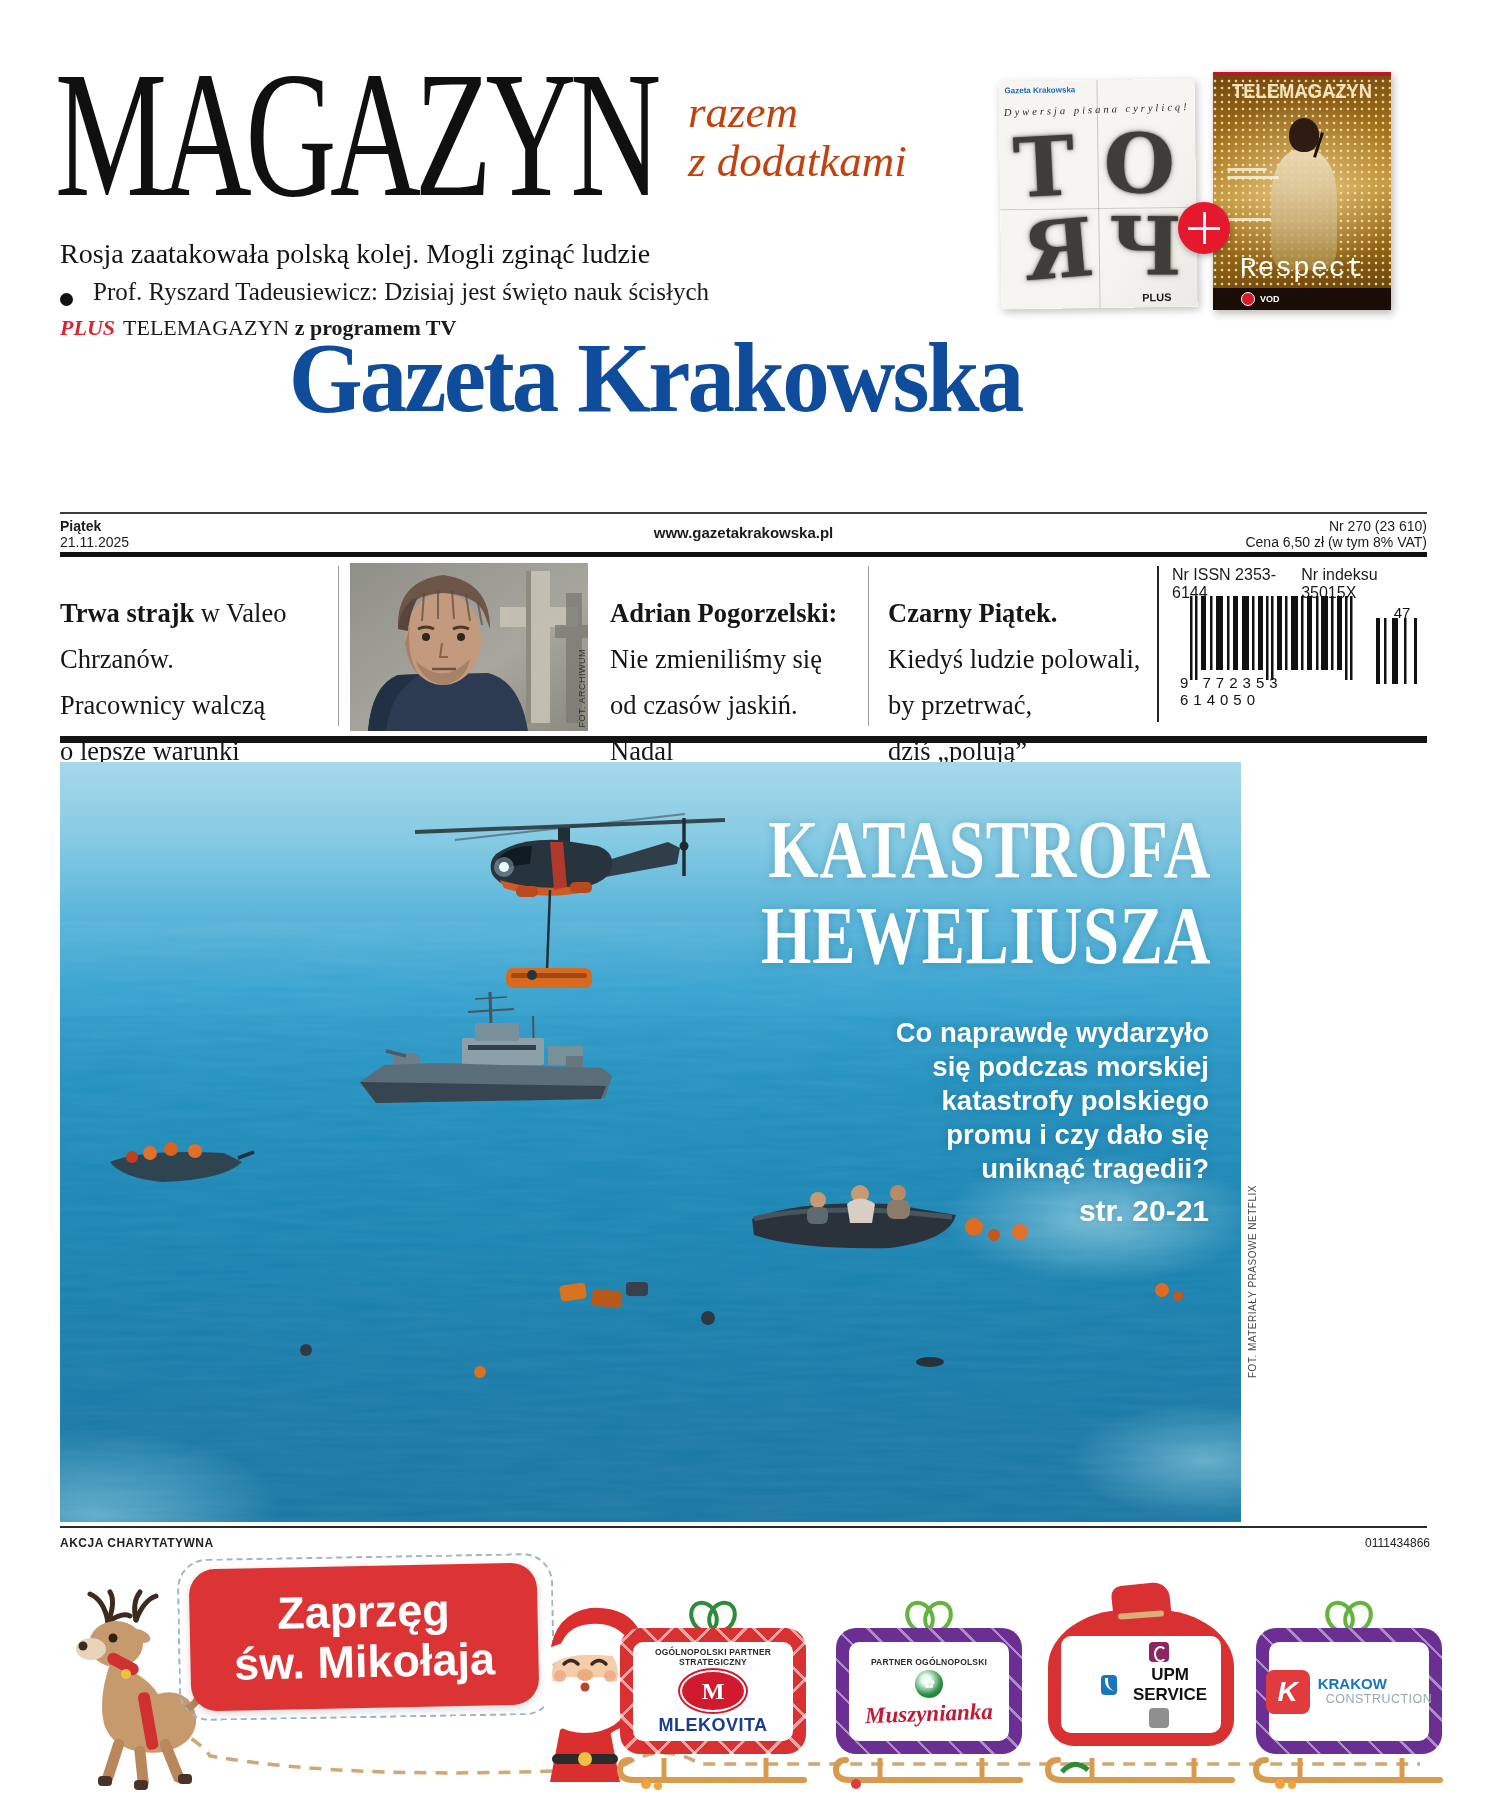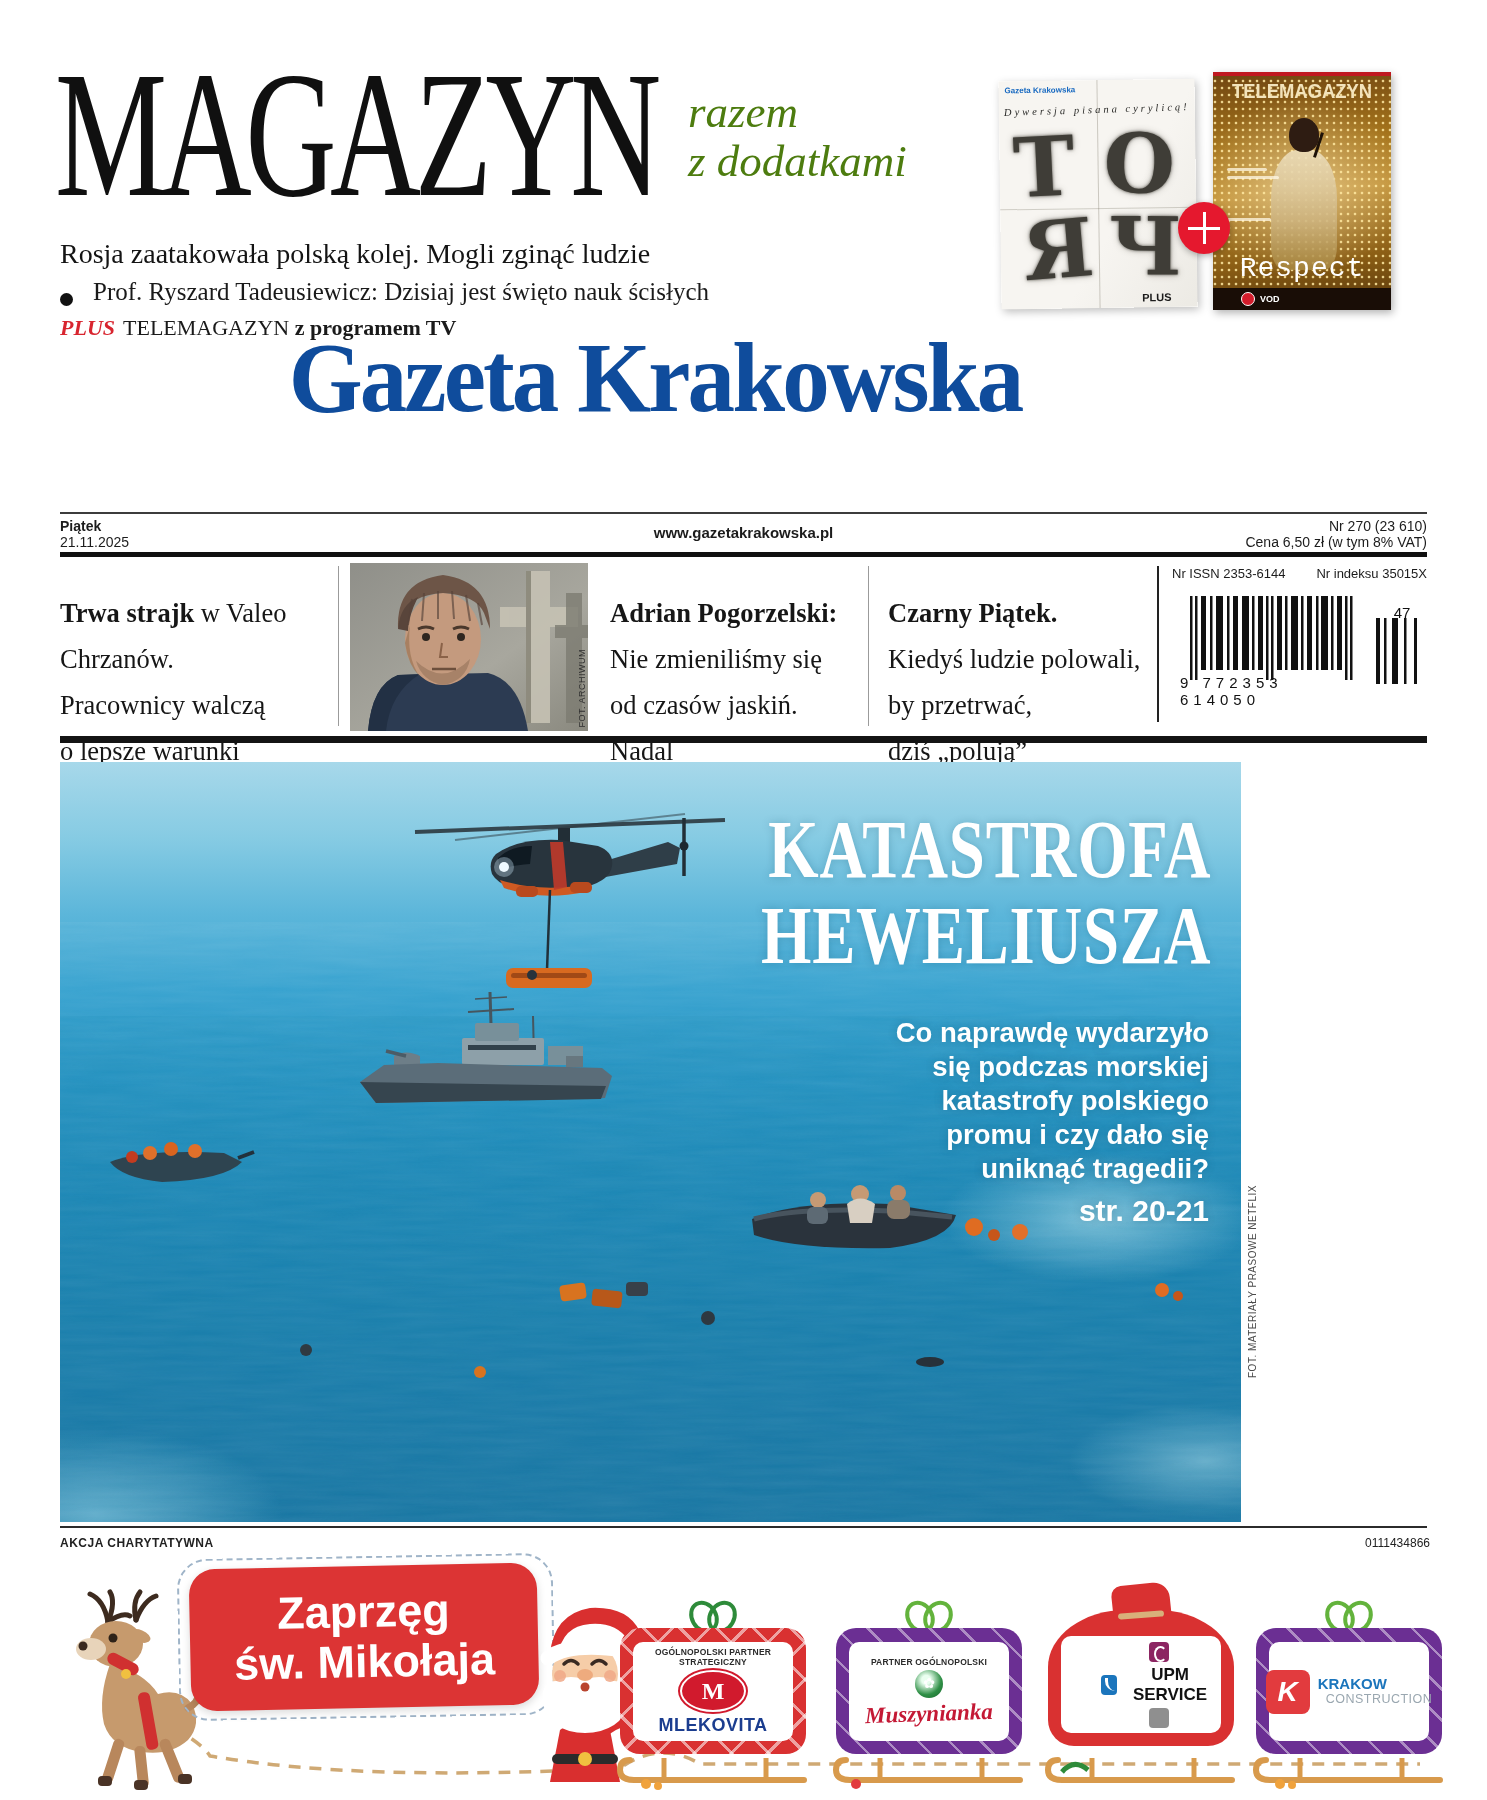--- a/index.html
+++ b/index.html
@@ -3,21 +3,21 @@
 <meta charset="utf-8">
 <style>
   html,body{margin:0;padding:0;background:#e9e9e9;}
   .page{position:relative;width:1487px;height:1800px;background:#fff;overflow:hidden;
         font-family:"Liberation Serif",serif;color:#111;}
   .abs{position:absolute;}
 
   
   .magazyn{left:55px;top:52px;font-family:"Liberation Serif",serif;font-size:180px;
            letter-spacing:-9px;line-height:.92;transform:scaleX(.70);transform-origin:left top;color:#101010;}
-  .tagline{left:688px;top:88px;font-style:italic;font-size:45px;line-height:1.08;color:#4d7c0f;white-space:pre-line;}
+  .tagline{left:688px;top:88px;font-style:italic;font-size:45px;line-height:1.08;color:#c2410c;white-space:pre-line;}
   .headline-1{left:60px;top:238px;font-size:28px;color:#141414;}
   .headline-2{left:60px;top:278px;font-size:25px;color:#1a1a1a;display:flex;align-items:flex-end;gap:20px;}
   .dot{width:13px;height:13px;border-radius:50%;background:#111;flex:0 0 auto;}
   .plus-line{left:60px;top:315px;font-size:22px;color:#1a1a1a;}
   .plus-line .red{color:#d8252f;font-style:italic;font-weight:bold;margin-right:8px;}
   .plus-line .bold{font-weight:bold;}
 
   
   .cover1{left:1000px;top:80px;width:196px;height:228px;background:linear-gradient(120deg,#f7f5f1 60%,#eceae4);
           box-shadow:2px 3px 8px rgba(0,0,0,.25);transform:rotate(-.8deg);}
@@ -83,21 +83,21 @@
   .t2{left:610px;top:563px;width:250px;}
   .t3{left:888px;top:563px;width:262px;}
   .vdiv{width:1px;background:#9b9b9b;top:566px;height:160px;}
   .vdiv.d1{left:338px;} .vdiv.d2{left:868px;}
   .vdiv.d3{left:1157px;width:1.5px;background:#222;height:156px;}
   .tphoto{left:350px;top:563px;width:238px;height:168px;overflow:hidden;background:#9b9b93;}
   .tphoto-credit{position:absolute;right:1px;bottom:4px;writing-mode:vertical-rl;transform:rotate(180deg);
                  font-family:"Liberation Sans",sans-serif;font-size:9px;color:#2e2e2e;letter-spacing:.5px;}
 
   
-  .bc-head{left:1172px;top:566px;width:255px;font-family:"Liberation Sans",sans-serif;font-size:13px;color:#1c1c1c;display:flex;justify-content:space-between;}
+  .bc-head{left:1172px;top:566px;width:255px;font-family:"Liberation Sans",sans-serif;font-size:16px;color:#1c1c1c;display:flex;justify-content:space-between;}
   .bc-wrap{left:1180px;top:596px;width:250px;height:110px;}
   .bc-digits{position:absolute;left:0px;top:78px;width:178px;font-family:"Liberation Sans",sans-serif;
              font-size:15px;letter-spacing:5px;color:#111;}
   .bc-addon{position:absolute;left:196px;top:8px;width:52px;text-align:center;font-family:"Liberation Sans",sans-serif;font-size:15px;color:#111;}
 
   
   .rule-photo-top{left:60px;top:736px;width:1367px;height:7px;background:#141414;}
   .photo{left:60px;top:762px;width:1181px;height:760px;overflow:hidden;
     background:
       radial-gradient(220px 90px at 88% 60%, rgba(205,242,248,.55), transparent 72%),

